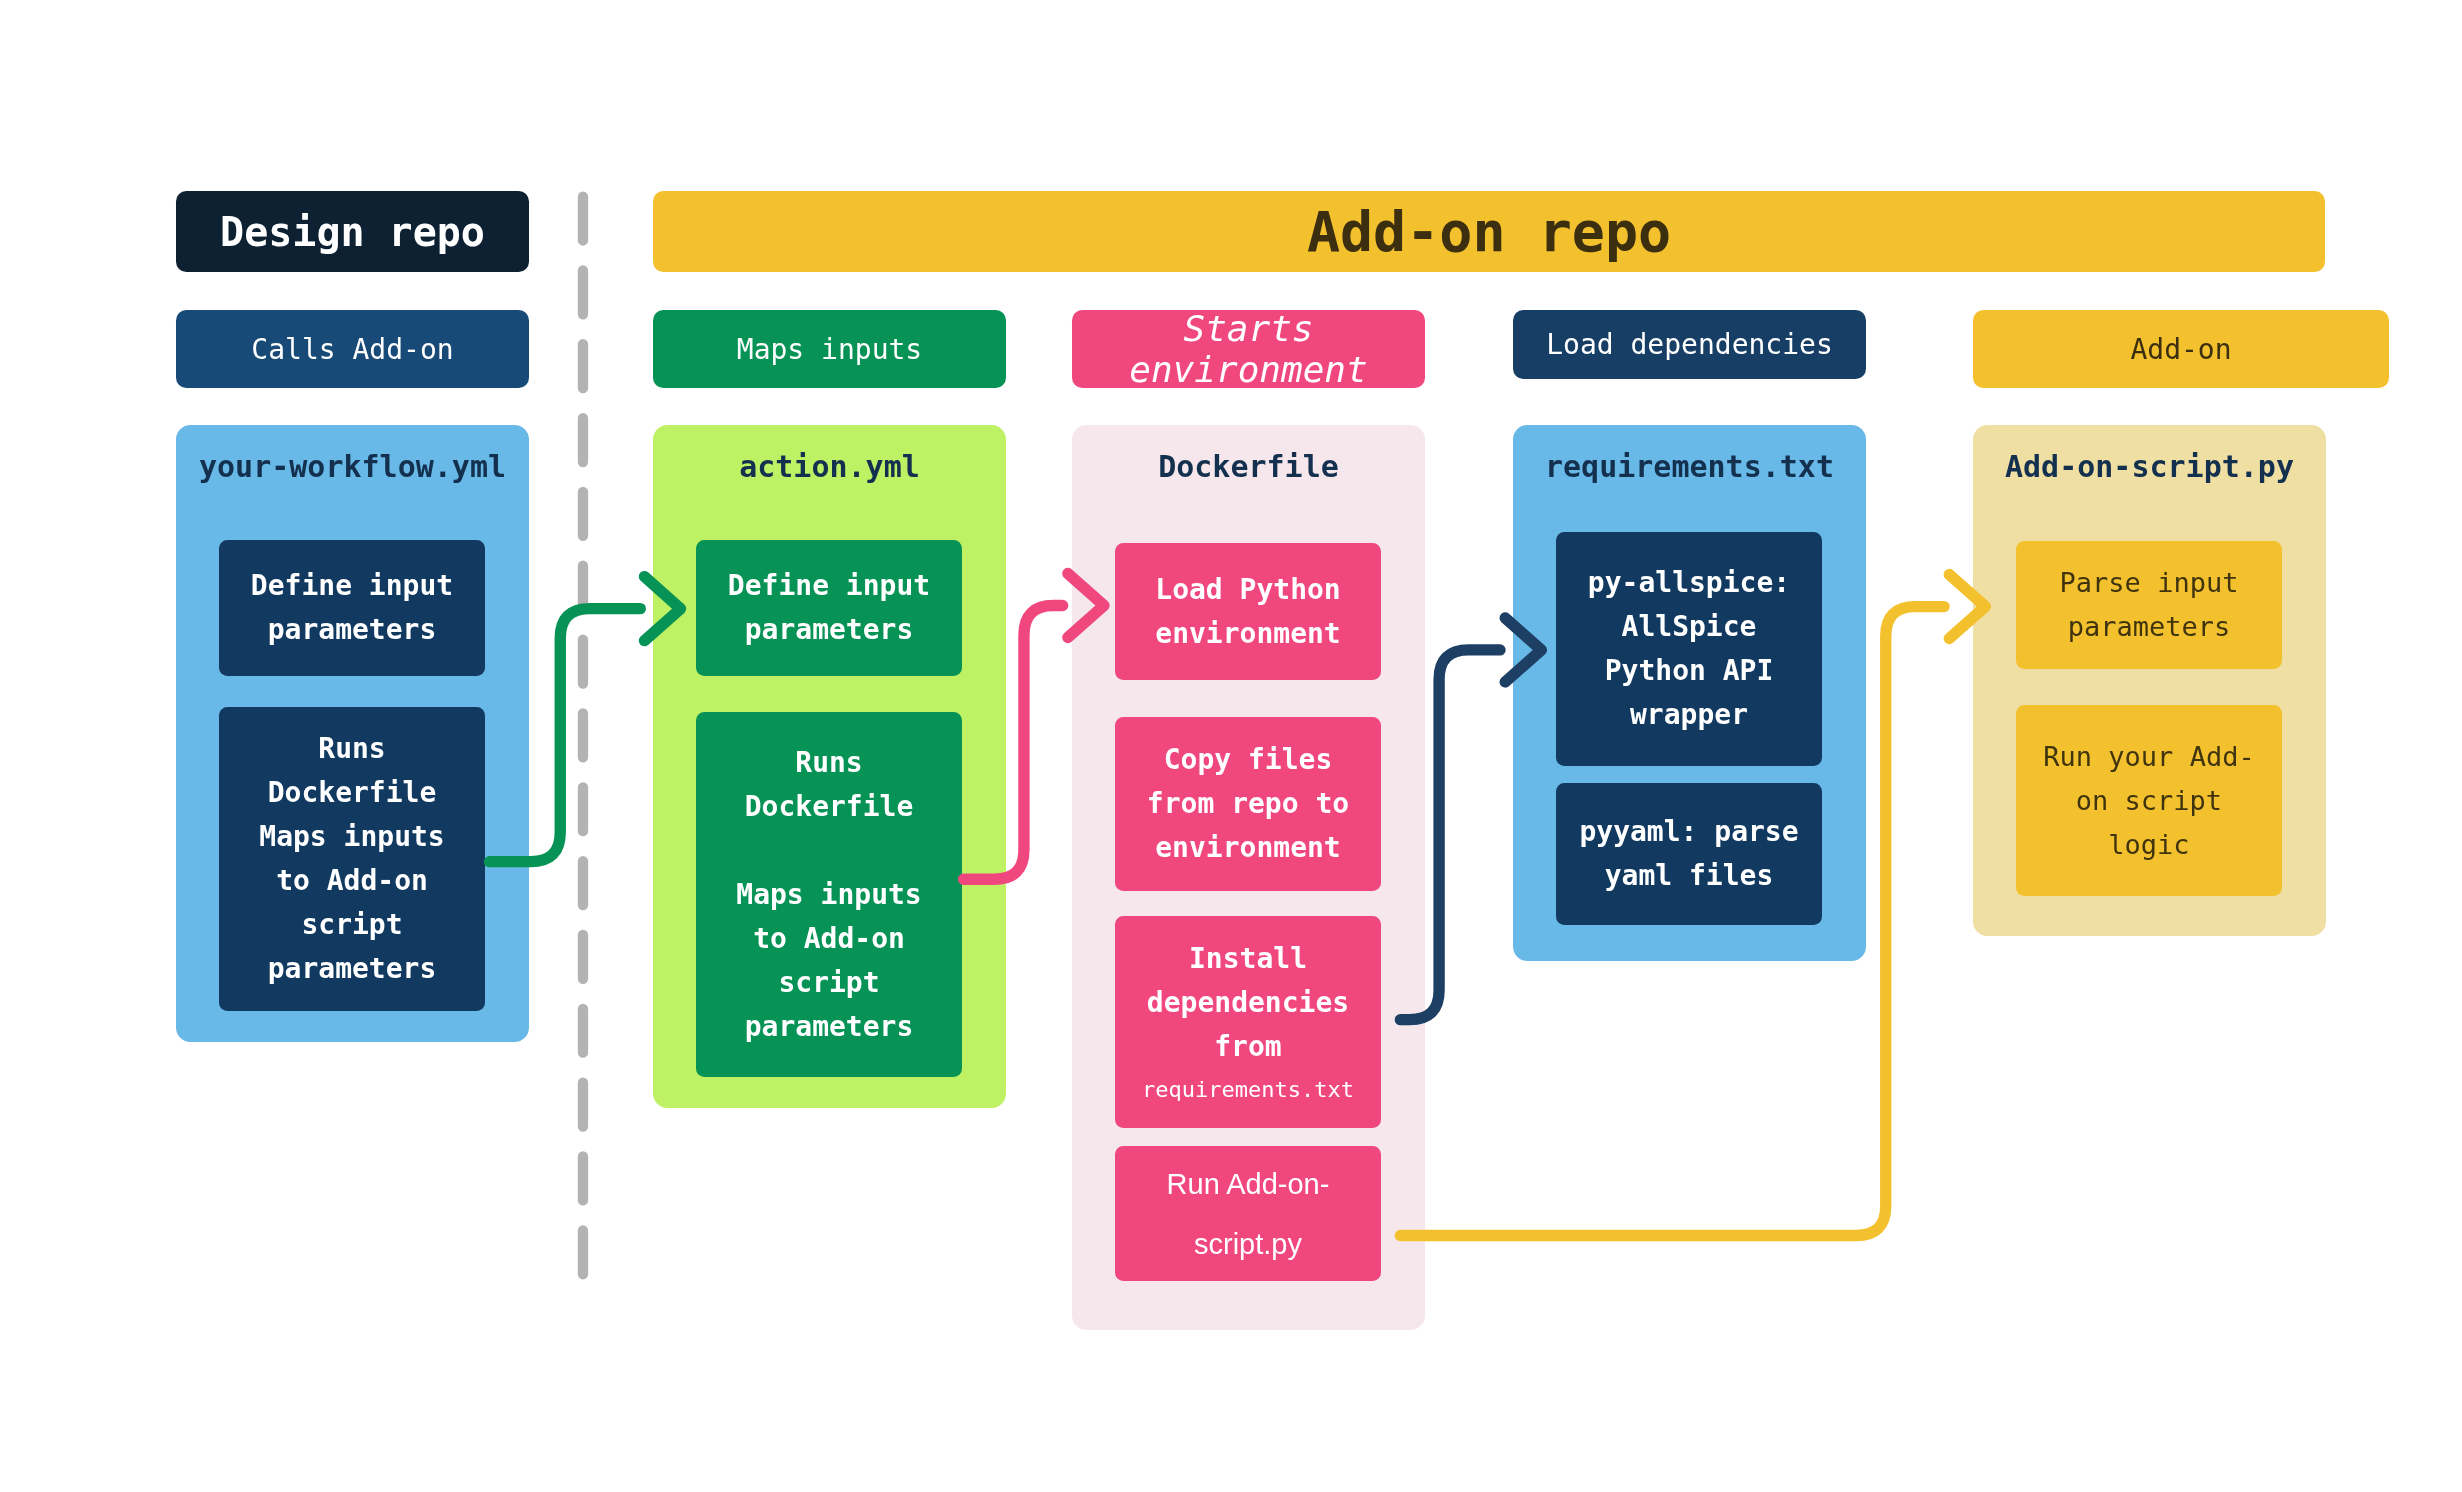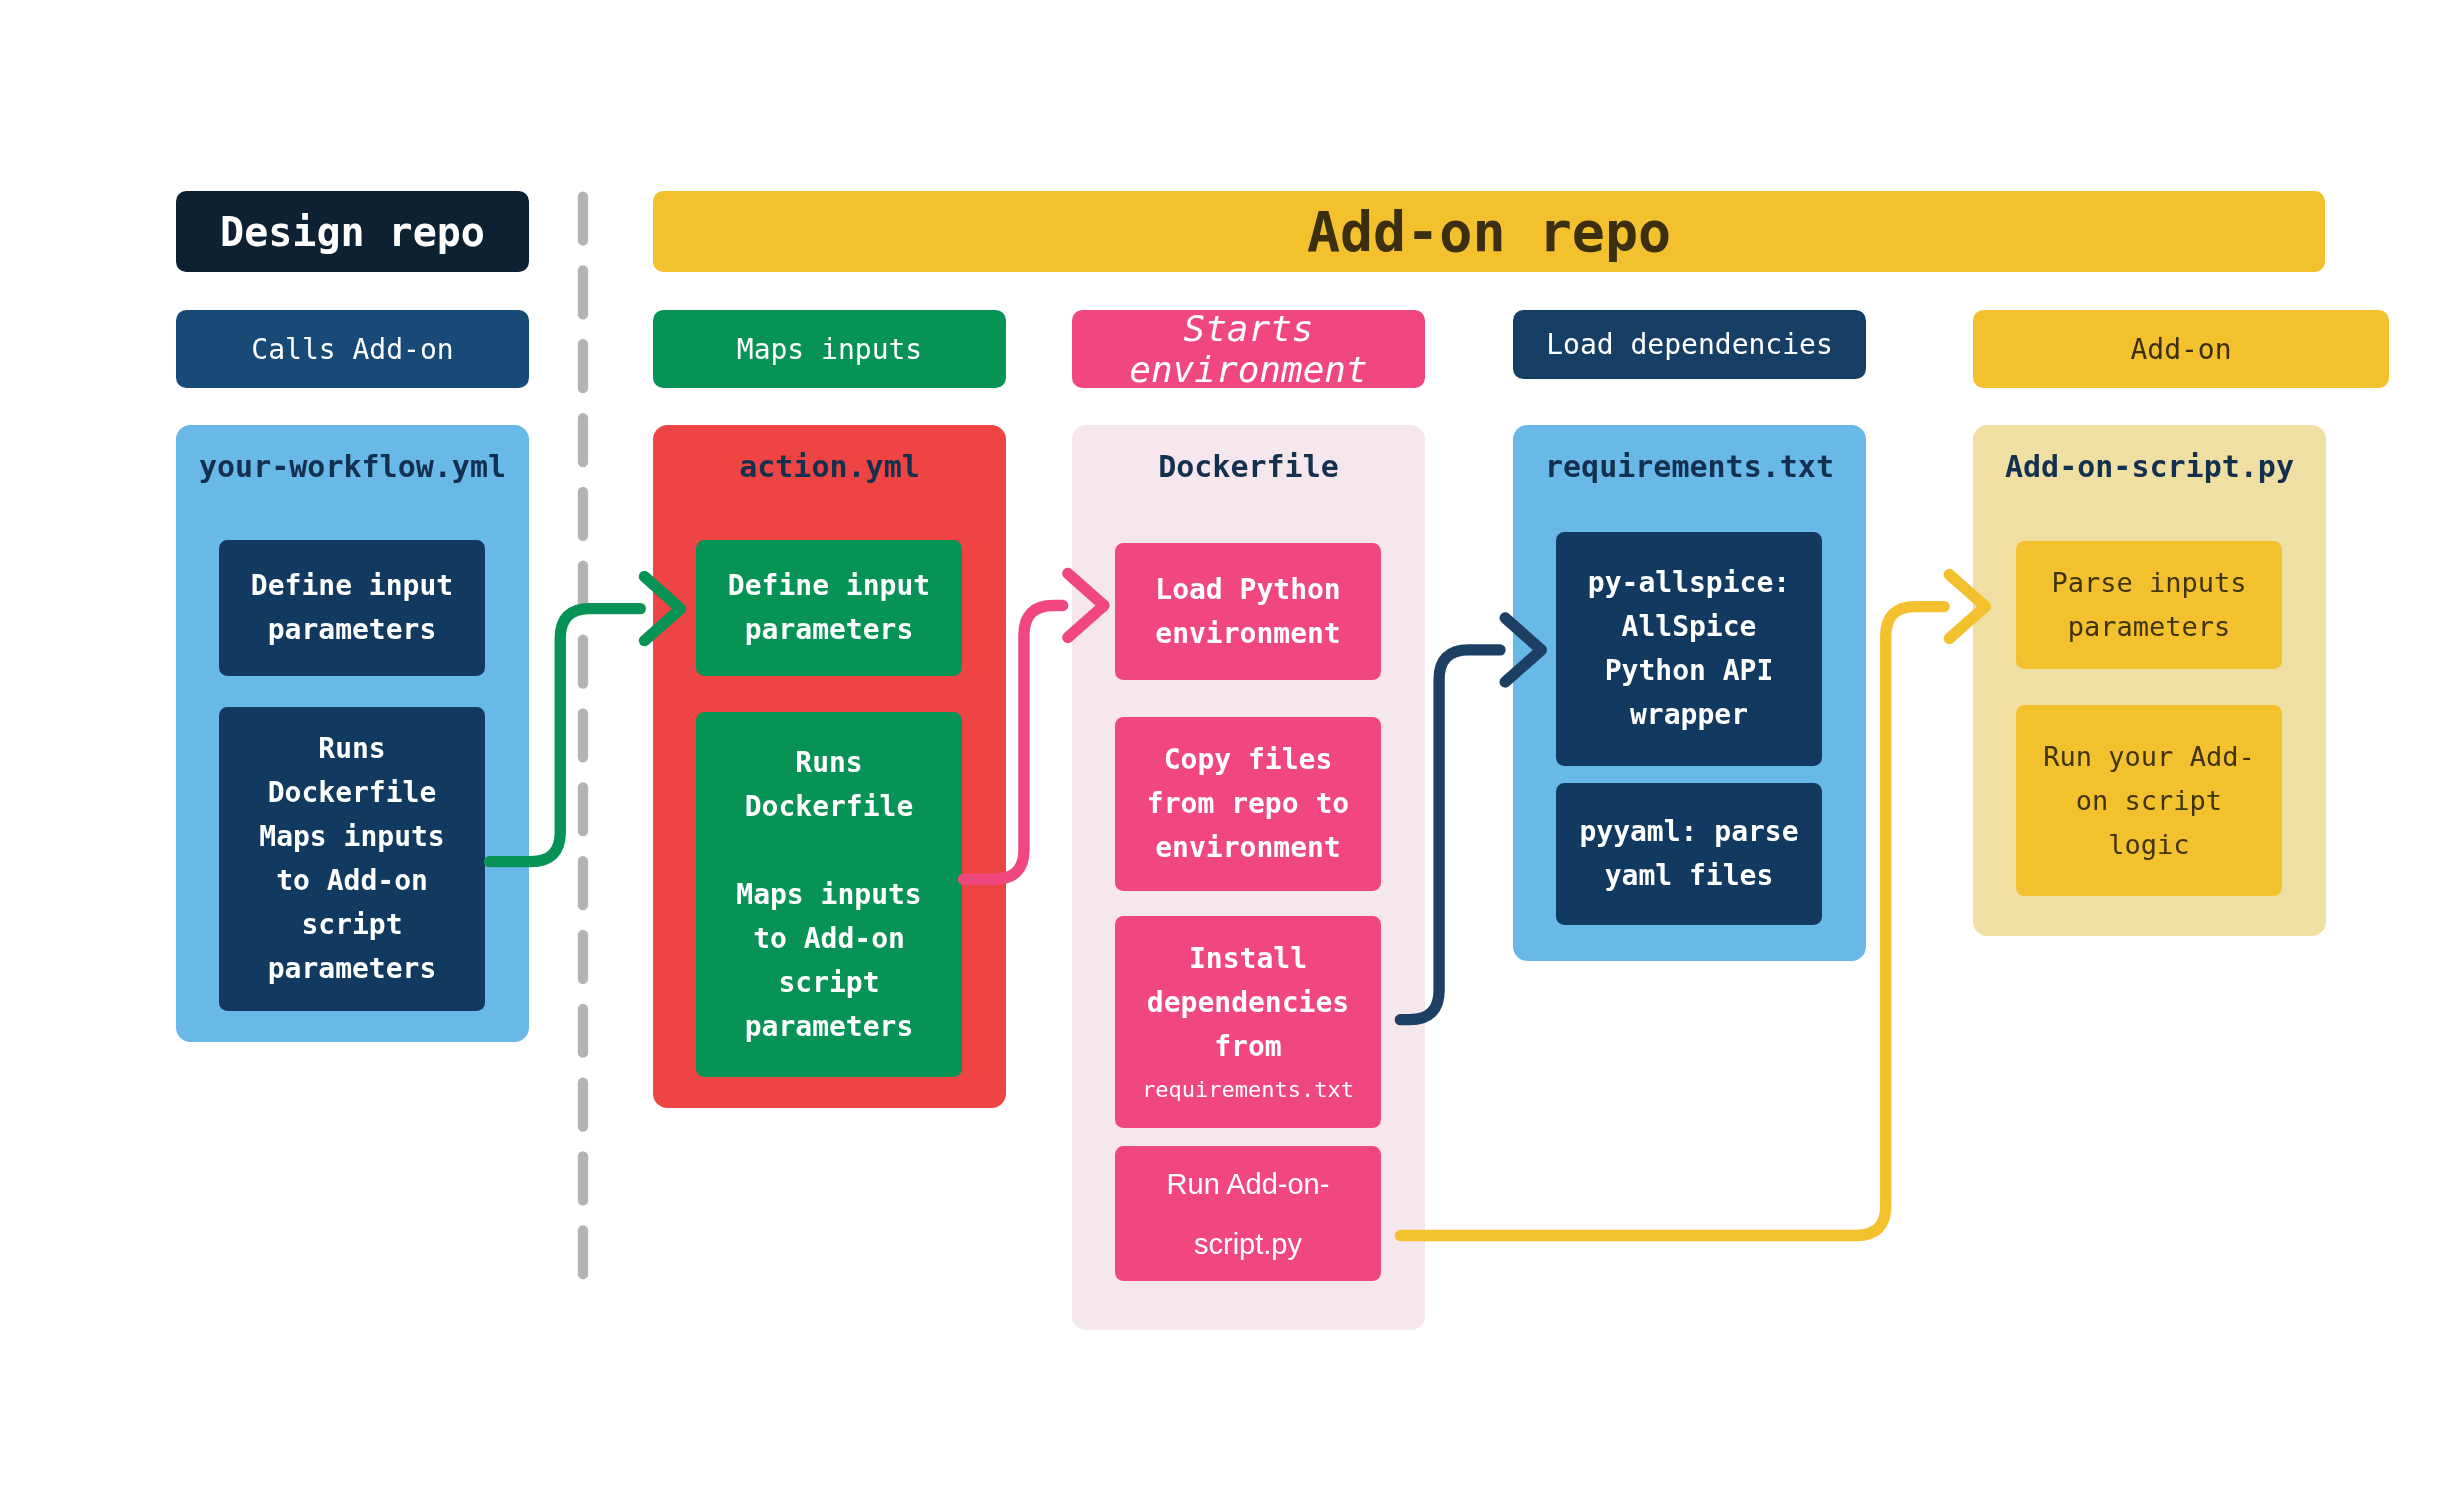--- a/index.html
+++ b/index.html
@@ -22,21 +22,21 @@
   .band-navy{background:#174a77;color:#ffffff;font-size:28px;}
   .band-navy2{background:#173f66;color:#ffffff;font-size:28px;}
   .band-green{background:#069355;color:#ffffff;font-size:28px;}
   .band-pink{background:#f0487e;color:#ffffff;font-size:36px;font-style:italic;}
   .band-yellow{background:#f4c12e;color:#3b2f10;font-size:28px;}
   .card{
     position:absolute;
     border-radius:14.5px;
   }
   .card-blue{background:#68b8e8;}
-  .card-greenlight{background:#ef4444;}
+  .card-greenlight{background:#bef264;}
   .card-pinklight{background:#f5e7eb;}
   .card-yellowlight{background:#efdfa3;}
   .card .filename{
     position:absolute;top:24px;left:0;right:0;
     text-align:center;
     font-weight:bold;font-size:30px;color:#14304f;
   }
   .box{
     position:absolute;
     left:43px;width:266px;
@@ -150,21 +150,21 @@
     </div>
     <div class="box box-navy" style="top:358px;height:142px">
       <span>pyyaml: parse
 yaml files</span>
     </div>
   </div>
 
   <div class="card card-yellowlight" style="left:1973px;top:425px;width:353px;height:511px">
     <div class="filename">Add-on-script.py</div>
     <div class="box box-yellow" style="top:116px;height:128px">
-      <span>Parse inputs
+      <span>Parse input
 parameters</span>
     </div>
     <div class="box box-yellow" style="top:280px;height:191px">
       <span>Run your Add-
 on script
 logic</span>
     </div>
   </div>
 
   <svg class="overlay" viewBox="0 0 4768 2890">

